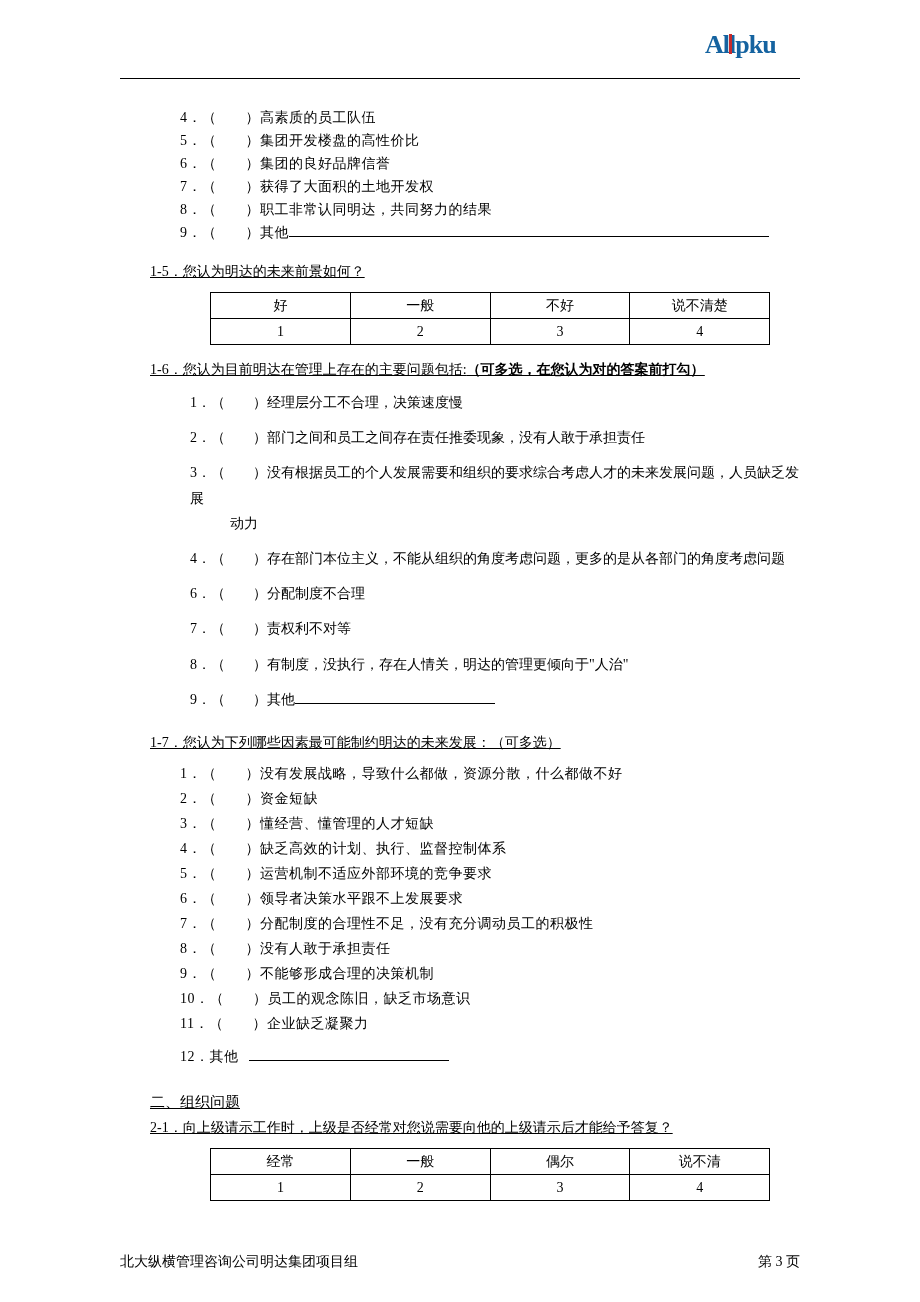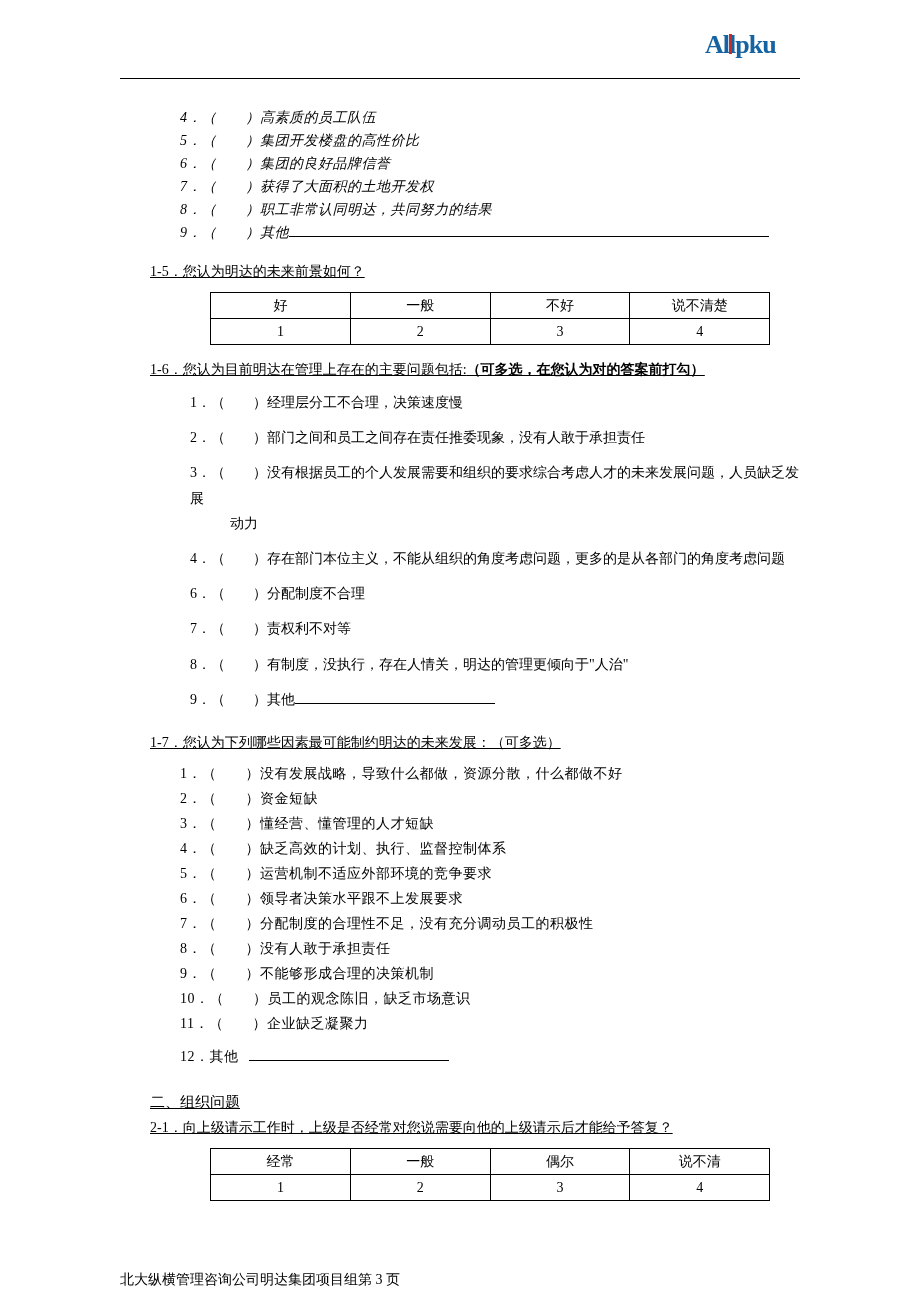--- a/index.html
+++ b/index.html
@@ -23,21 +23,20 @@
     padding-bottom: 16px;
     margin-bottom: 28px;
   }
   .logo {
     padding-bottom: 2px;
   }
   .logo svg { display: block; }
   .item {
     margin: 2px 0 2px 60px;
     letter-spacing: 0.5px;
-    font-style: italic;
   }
   .item .blank {
     display: inline-block;
     border-bottom: 1px solid #000;
     width: 480px;
     vertical-align: baseline;
   }
   .q-title {
     margin: 14px 0 10px 30px;
     text-decoration: underline;
@@ -85,22 +84,22 @@
     vertical-align: baseline;
     margin-left: 10px;
   }
   .section-title {
     margin: 24px 0 4px 30px;
     text-decoration: underline;
     font-size: 15px;
   }
   .footer {
     display: flex;
-    justify-content: flex-start;
-    margin-top: 68px;
+    justify-content: space-between;
+    margin-top: 50px;
     font-size: 14px;
   }
 </style>
 </head>
 <body>
 
 <div class="page">
 
   <div class="header">
     <div class="logo">

